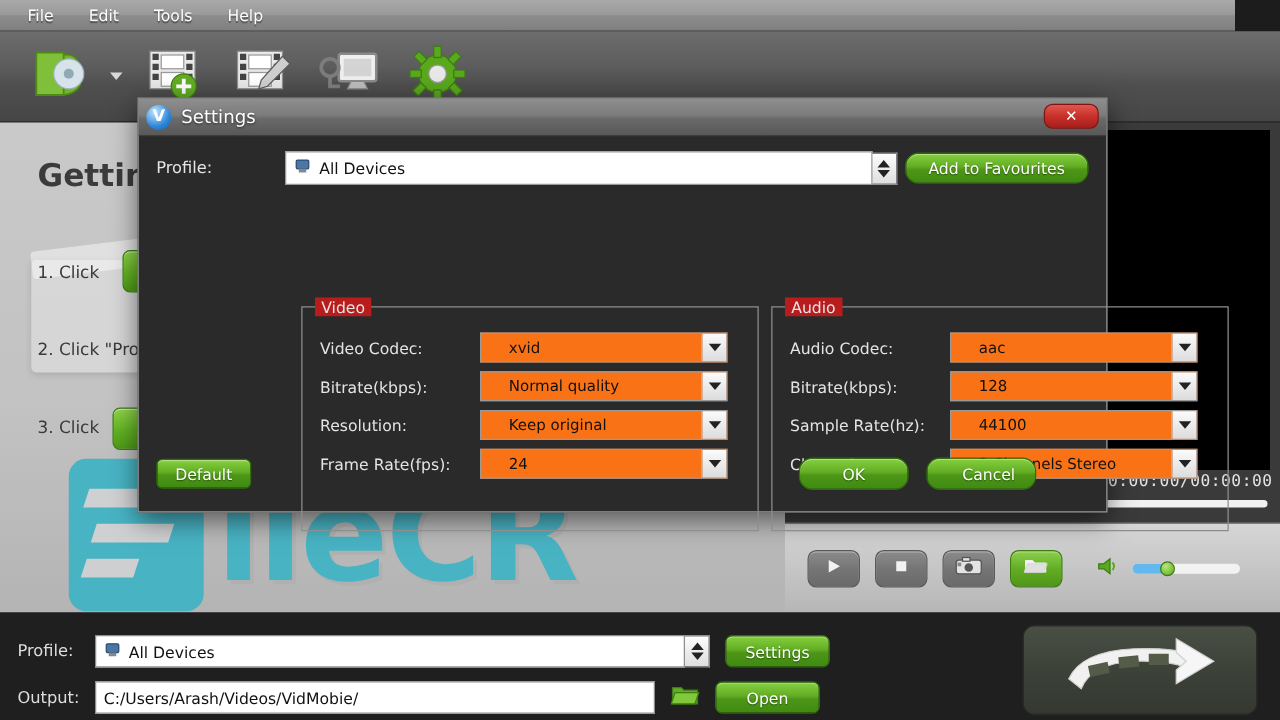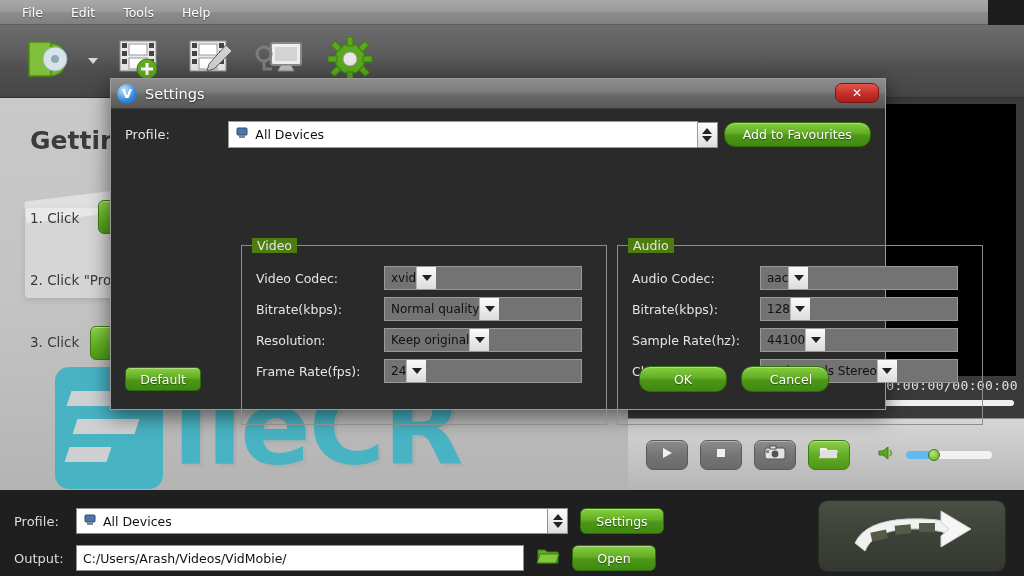--- a/index.html
+++ b/index.html
@@ -172,31 +172,31 @@
     flex: none; width: 470px; height: 27px; background: #fff; border: 1px solid #9a9a9a;
     display: flex; align-items: center; padding: 0 6px; gap: 6px; font-size: 12.5px; color: #111;
   }
   #fav-btn { width: 154px; height: 25px; margin-left: 6px; border-radius: 11px; }
 
   .group {
     position: absolute; top: 166px; height: 180px;
     border: 1px solid #8d8d8d;
   }
   .group-title {
-    position: absolute; top: -8px; left: 10px; padding: 0 5px; background: #4d7c0f;
+    position: absolute; top: -8px; left: 10px; padding: 0 5px; background: #b91c1c;
     color: #e6e6e6; font-size: 12.5px;
   }
   #group-video { left: 130px; width: 366px; }
   #group-audio { left: 506px; width: 366px; }
   .field-row { display: flex; align-items: center; height: 24px; margin: 0 0 7px 0; }
   .field-label { color: #e4e4e4; font-size: 12.5px; }
   .combo {
-    background: #737373; border: 1px solid #9a9a9a; height: 24px;
-    display: flex; align-items: center; 
-    font-size: 12px; color: #111; padding-left: 6px;
+    background: #f97316; border: 1px solid #9a9a9a; height: 24px;
+    display: flex; align-items: center; justify-content: space-between;
+    font-size: 12px; color: #111; padding-left: 22px;
   }
   .combo-arrow {
     width: 20px; height: 22px; background: linear-gradient(to bottom,#fbfbfb,#dcdcdc);
     border-left: 1px solid #b5b5b5; display:flex; align-items:center; justify-content:center;
   }
   .caret-dn { width:0;height:0;border-left:5px solid transparent;border-right:5px solid transparent;border-top:6px solid #222;}
 
   #dlg-footer { position: absolute; left: 0; bottom: 0; width: 776px; height: 54px; }
   #default-btn { position: absolute; left: 14px; top: 12px; width: 76px; height: 24px; border-radius: 5px; }
   #ok-btn { position: absolute; right: 160px; top: 11px; width: 88px; height: 26px; border-radius: 11px; }

